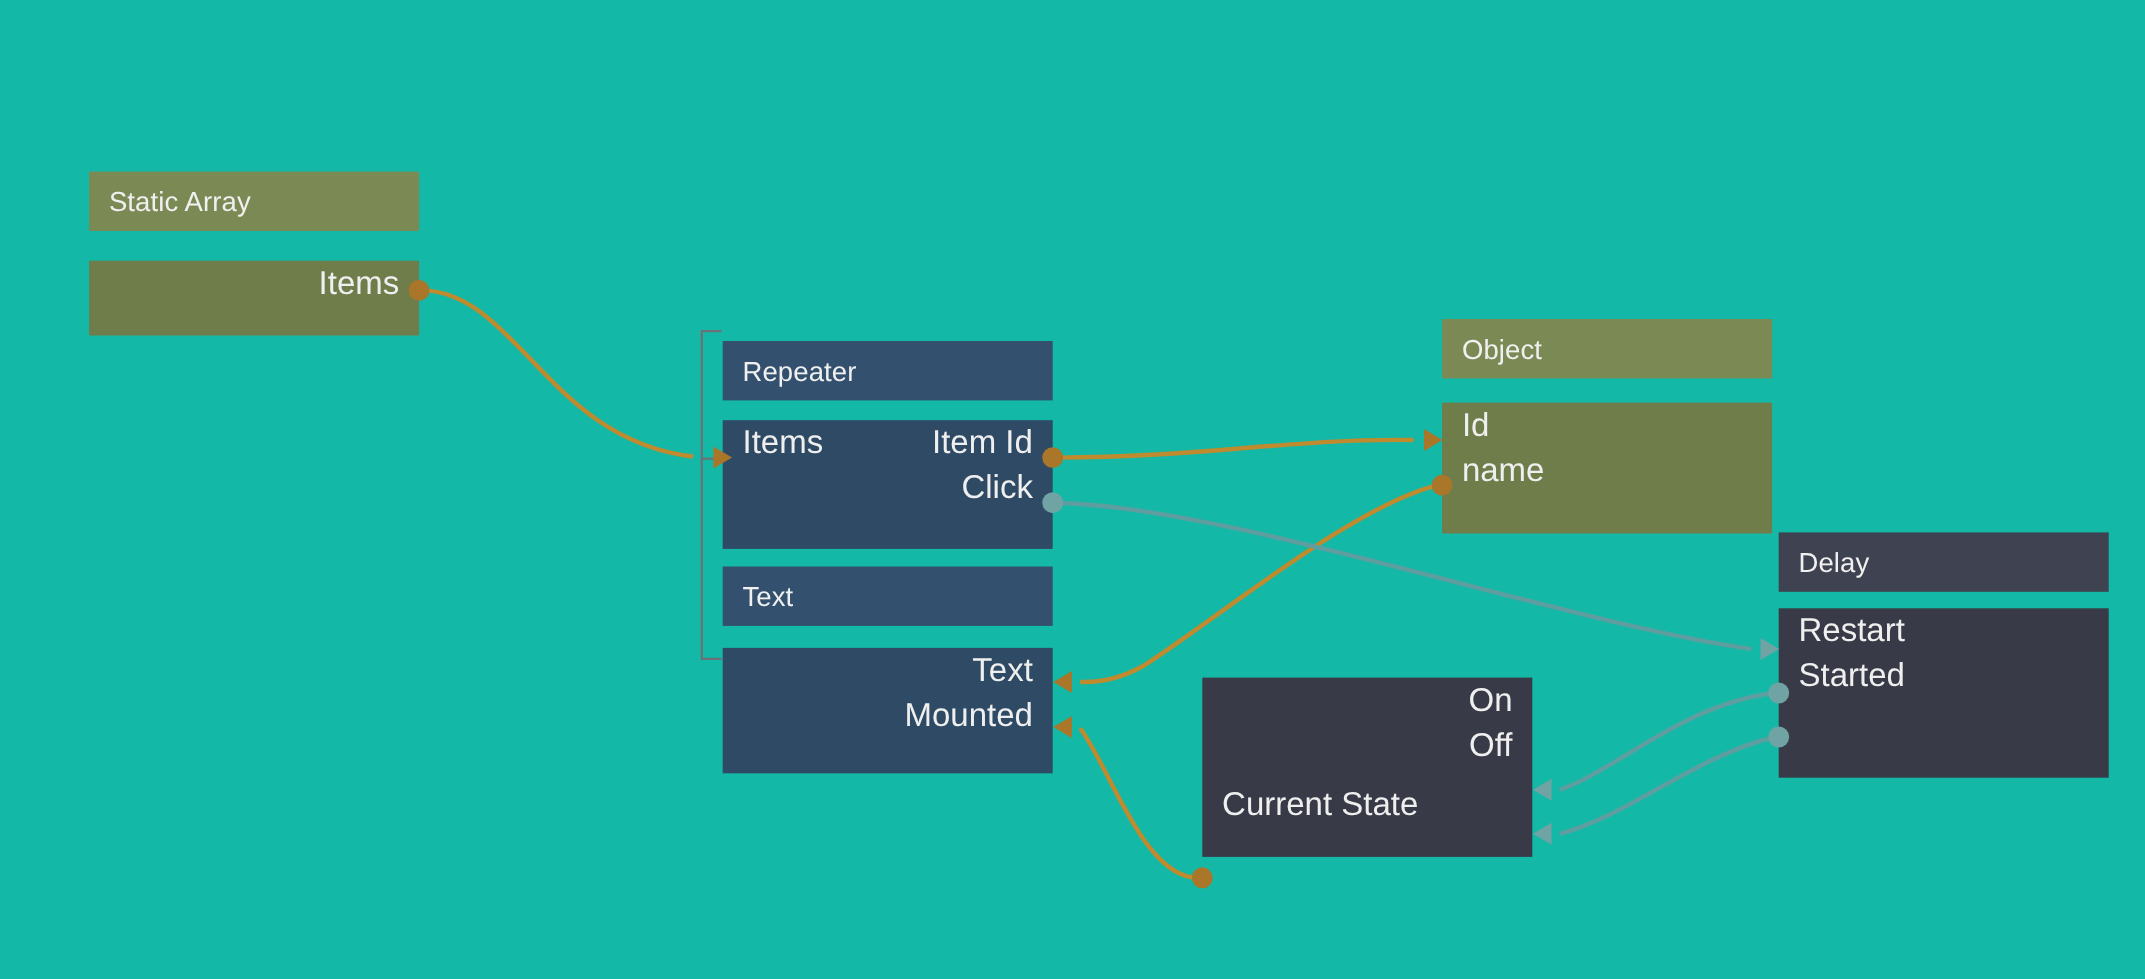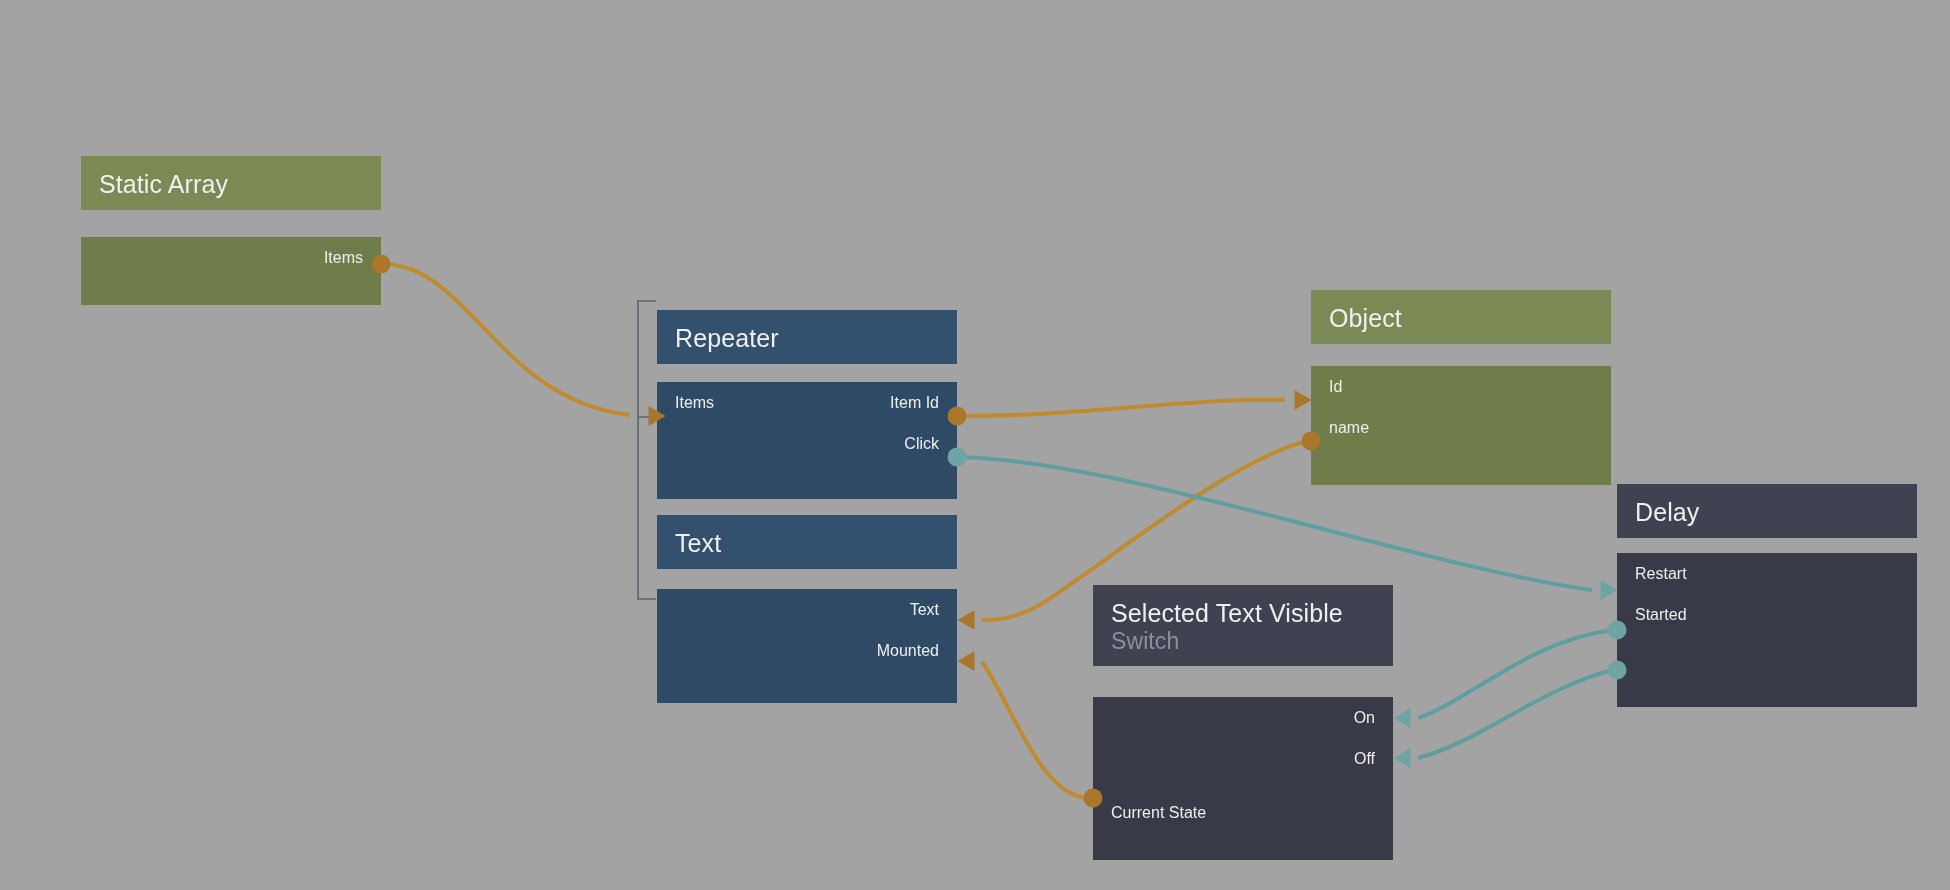--- a/index.html
+++ b/index.html
@@ -12,21 +12,21 @@
     width: 1950px;
     height: 890px;
     overflow: hidden;
     font-family: "Liberation Sans", "DejaVu Sans", sans-serif;
     -webkit-font-smoothing: antialiased;
   }
   #canvas {
     position: relative;
     width: 1950px;
     height: 890px;
-    background: #a3a3a3;
+    background: #14b8a6;
   }
 
   
   #edges {
     position: absolute;
     left: 0; top: 0;
     width: 1950px;
     height: 890px;
     pointer-events: none;
     z-index: 1;
@@ -59,21 +59,21 @@
     box-sizing: border-box;
     position: relative;
     padding: 0;
   }
   .row {
     position: relative;
     height: 41px;
     display: flex;
     align-items: center;
     color: #efefef;
-    font-size: 16px;
+    font-size: 30px;
     white-space: nowrap;
   }
   .row.left   { justify-content: flex-start; padding-left: 18px; }
   .row.right  { justify-content: flex-end;   padding-right: 18px; }
 
   
   .green  .node-header { background: #7b8a55; }
   .green  .node-body   { background: #6f7d4b; }
   .blue   .node-header { background: #33506e; }
   .blue   .node-body   { background: #2e4a65; }
@@ -218,24 +218,20 @@
       </div>
       <div class="row left">
         <span>name</span>
       </div>
     </div>
     <div class="arrow right-pointing" style="left:-8px; top:110px;"></div>
     <div class="port orange" style="left:0px; top:151px;"></div>
   </div>
 
   <div class="node slate" style="left:1093px; top:585px; width:300px; height:248px;">
-    <div class="node-header">
-      <span>Selected Text Visible</span>
-      <span class="node-subtitle">Switch</span>
-    </div>
     <div class="node-body" style="height:163px;">
       <div class="row right" style="margin-top:31px;">
         <span>On</span>
       </div>
       <div class="row right">
         <span>Off</span>
       </div>
       <div class="row left" style="margin-top:13px;">
         <span>Current State</span>
       </div>

